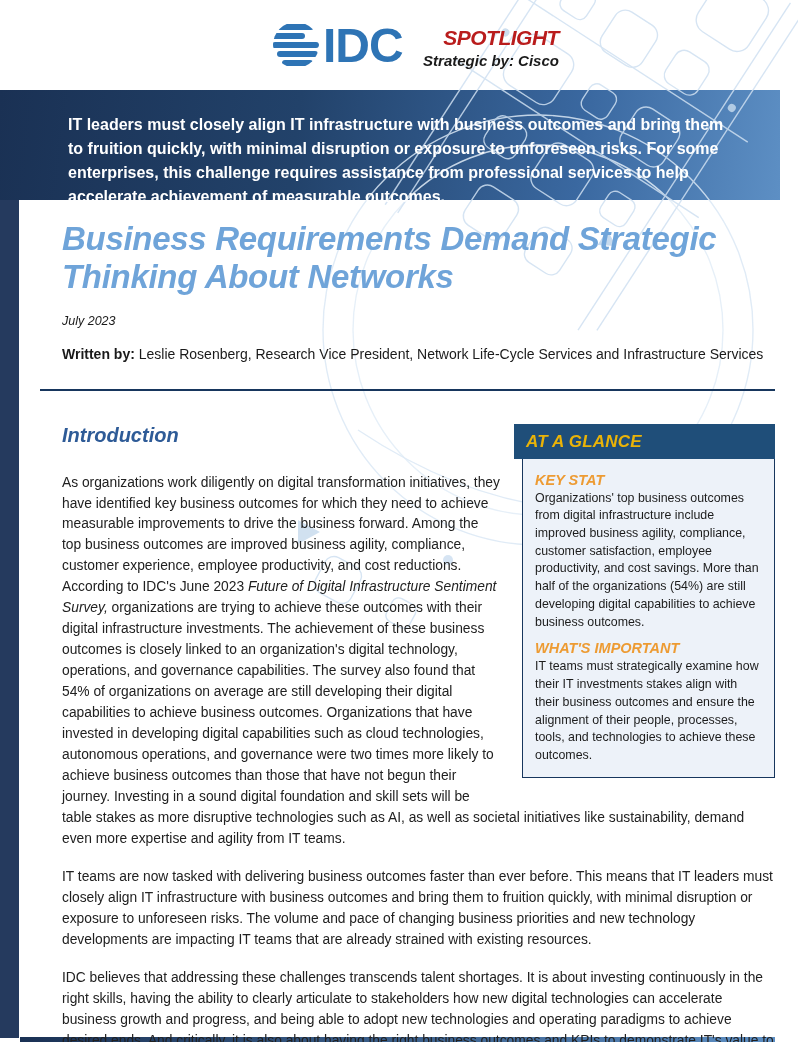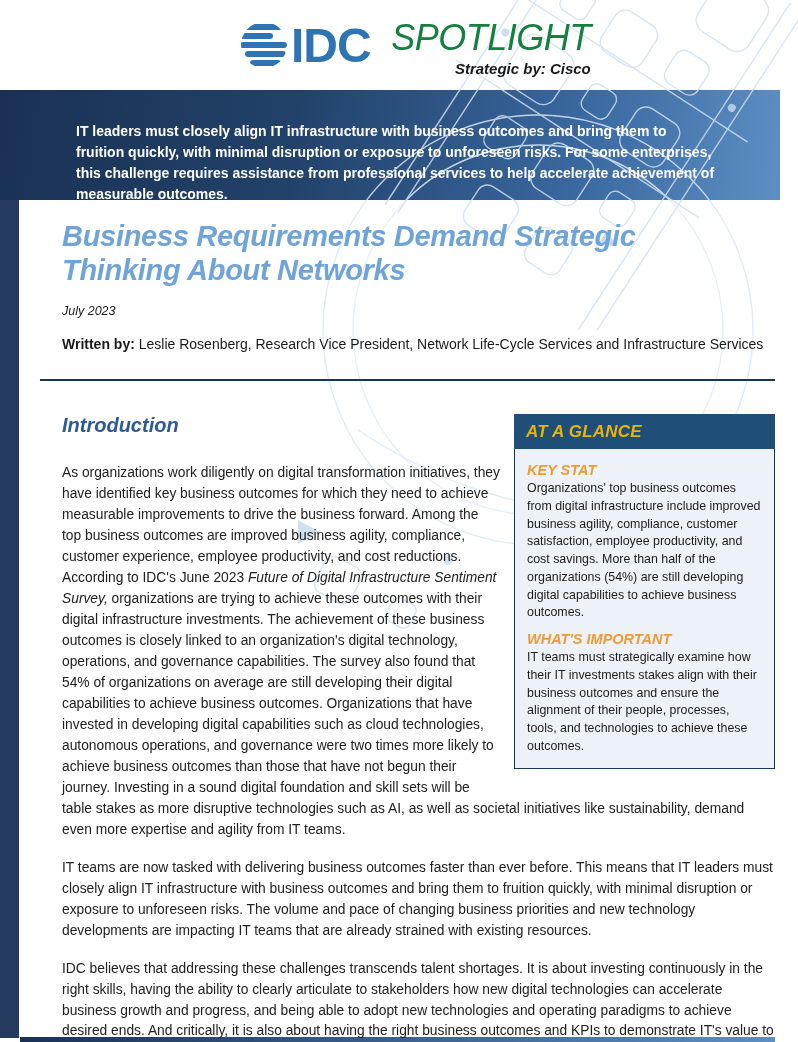--- a/index.html
+++ b/index.html
@@ -8,57 +8,57 @@
     overflow:hidden;font-family:"Liberation Sans",sans-serif;margin:0 auto;
   }
   
   .pattern{position:absolute;top:0;right:0;z-index:1;pointer-events:none;}
   
   .header{
     position:relative;z-index:3;height:90px;display:flex;align-items:center;
     justify-content:center;padding:0 24px 0 56px;box-sizing:border-box;
   }
   .brand-block{text-align:right;margin-top:6px;}
-  .brand{font-size:36px;font-weight:normal;font-style:italic;color:#15803d;letter-spacing:-0.5px;line-height:1;}
+  .brand{font-size:21px;font-weight:bold;font-style:italic;color:#b91c1c;letter-spacing:-0.5px;line-height:1;}
   .sponsored{font-size:15px;font-style:italic;font-weight:600;color:#1a1a1a;margin-top:4px;}
   
   .banner{
     position:relative;width:780px;height:110px;box-sizing:border-box;
     background:linear-gradient(97deg,#1a3154 0%,#22426a 38%,#3a68a0 74%,#5d8fc4 100%);
     padding:15px 46px 0 60px;
   }
-  .banner p{position:relative;z-index:3;margin:16px;color:#ffffff;font-weight:bold;
-    font-size:14px;line-height:1.5;}
+  .banner p{position:relative;z-index:3;margin:8px;color:#ffffff;font-weight:bold;
+    font-size:16px;line-height:1.5;}
   
   .left-strip{position:absolute;left:0;top:200px;width:19px;height:838px;background:#253a5e;z-index:2;}
   .bottom-bar{position:absolute;left:20px;bottom:0;width:755px;height:5px;
     background:linear-gradient(to right,#1a3154,#5d8fc4);z-index:2;}
   
   .content{position:relative;z-index:2;margin:0 23px 0 62px;}
   .title{
-    font-size:29px;font-style:italic;font-weight:bold;color:#6fa4d9;
+    font-size:33px;font-style:italic;font-weight:bold;color:#6fa4d9;
     line-height:1.16;margin:20px 0 0;max-width:655px;letter-spacing:-0.3px;
   }
   .date{font-style:italic;font-size:12.5px;margin-top:17px;color:#1a1a1a;}
   .written{font-size:14px;margin-top:18px;color:#1a1a1a;}
   .written b{font-weight:bold;}
   .divider{border:none;border-top:2px solid #17365d;margin:27px 0 0 -22px;}
   
   .body-section{margin-top:33px;font-size:13.8px;color:#212121;}
   .intro-heading{color:#2e5b97;font-style:italic;font-weight:bold;font-size:20px;margin:0 0 26px;}
   .body-p{line-height:1.52;margin:0 0 17px;}
   .clear{clear:both;}
   .it{font-style:italic;}
   
   .sidebar{float:right;width:261px;margin:0 0 10px 14px;}
   .sidebar-header{
     background:#1f4e79;color:#eab308;font-weight:bold;font-style:italic;
     font-size:17px;padding:8px 12px 7px;letter-spacing:0.2px;
   }
-  .sidebar-body{background:#edf2f9;border:1px solid #17365d;border-top:none;padding:4px 12px 12px;}
+  .sidebar-body{background:#edf2f9;border:1px solid #17365d;border-top:none;padding:4px 12px 12px;margin-left:8px;}
   .sb-heading{color:#ed9b33;font-weight:bold;font-style:italic;font-size:14.5px;margin:9px 0 2px;}
   .sb-text{font-size:12.4px;line-height:1.43;color:#1c1c1c;margin:0;}
 </style>
 </head>
 <body>
 
 <div class="page">
 
   <svg class="pattern" width="560" height="720" viewBox="0 0 560 720">
     <g fill="none" stroke="#cfe0f1" stroke-width="1.4" opacity="0.85">

